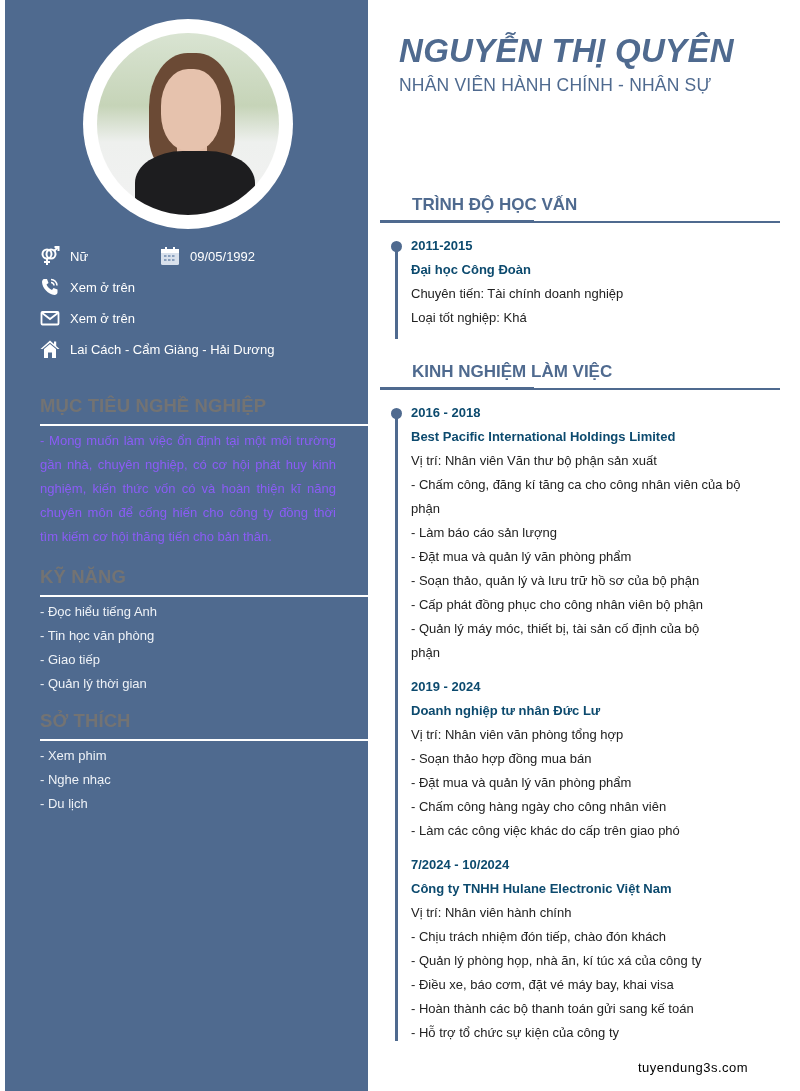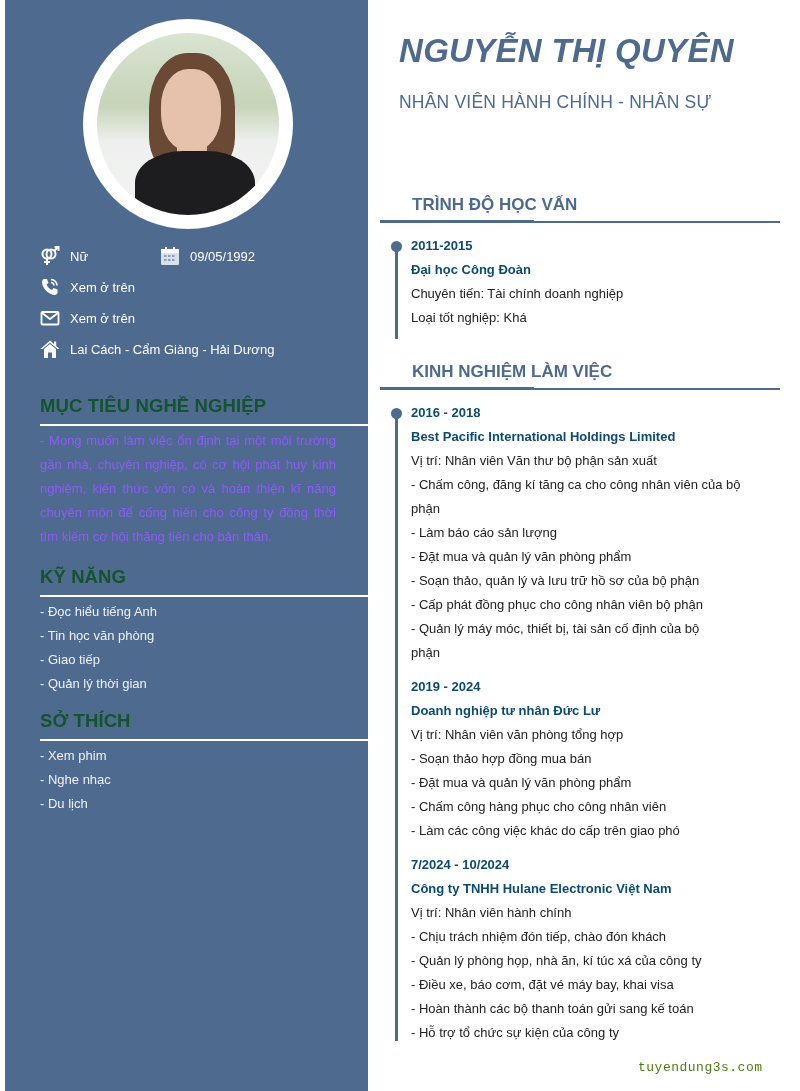--- a/index.html
+++ b/index.html
@@ -12,40 +12,40 @@
                        linear-gradient(180deg,#d9e4d2 0%,#c6d4b8 40%,#eef0ee 60%,#f2f2f2 100%); }
   .photo .hair { position:absolute; left:52px; top:20px; width:86px; height:120px; border-radius:45% 45% 30% 30%; background:#6b4a35; }
   .photo .face { position:absolute; left:64px; top:36px; width:60px; height:82px; border-radius:45%; background:#e6c2ad; }
   .photo .body { position:absolute; left:38px; top:118px; width:120px; height:80px; border-radius:40% 40% 0 0; background:#1d1d1f; }
   .photo .neck { position:absolute; left:80px; top:108px; width:30px; height:42px; background:#e2bca6; border-radius:0 0 40% 40%; }
 
   .info-row { position:absolute; display:flex; align-items:center; font-size:13px; color:#fff; }
   .info-row .ic { width:20px; height:20px; margin-right:10px; display:flex; align-items:center; justify-content:center; }
   .info-row svg { width:20px; height:20px; }
 
-  .side-h { position:absolute; left:40px; font-size:18.5px; font-weight:bold; color:#14532d; letter-spacing:0.1px; }
+  .side-h { position:absolute; left:40px; font-size:18.5px; font-weight:bold; color:#737373; letter-spacing:0.1px; }
   .side-line { position:absolute; left:40px; width:328px; height:2px; background:#fff; }
   .side-text { position:absolute; left:40px; width:296px; font-size:13px; line-height:24px; color:#8b5cf6; text-align:justify; }
   .side-list { position:absolute; left:40px; font-size:13px; line-height:24px; color:#eef2f7; margin:0; padding:0; list-style:none; }
 
   .name { position:absolute; left:399px; top:32px; font-size:33px; font-weight:bold; color:#4f6a8f; letter-spacing:0.3px;font-style:italic; }
-  .title { position:absolute; left:399px; top:92px; font-size:17.5px; color:#4f6a8f; letter-spacing:0.2px;text-align:right; }
+  .title { position:absolute; left:399px; top:75px; font-size:17.5px; color:#4f6a8f; letter-spacing:0.2px;text-align:right; }
 
   .main-h { position:absolute; left:412px; font-size:17px; font-weight:bold; color:#4f6a8f; }
   .main-line-thin { position:absolute; left:380px; width:400px; height:1.5px; background:#4f6a8f; }
   .main-line-thick { position:absolute; left:380px; width:154px; height:3px; background:#4f6a8f; }
 
   .timeline { position:absolute; left:395px; width:3px; background:#4f6a8f; }
   .dot { position:absolute; left:391px; width:11px; height:11px; border-radius:50%; background:#4f6a8f; }
 
   .entry { position:absolute; left:411px; width:370px; font-size:13px; line-height:24px; color:#222; }
   .entry .period, .entry .org { font-weight:bold; color:#0c4a6e; }
   .entry .line { margin:0; }
 
-  .watermark { position:absolute; left:638px; top:1060px; font-family:Liberation Mono, monospace; font-size:13px; color:#4d7c0f; letter-spacing:0.5px; }
+  .watermark { position:absolute; left:638px; top:1060px; font-family:Liberation Sans, sans-serif; font-size:13px; color:#000000; letter-spacing:0.5px; }
 </style>
 </head>
 <body>
 
 <div class="sidebar">
   <div class="photo-ring">
     <div class="photo">
       <div class="hair"></div>
       <div class="neck"></div>
       <div class="face"></div>
@@ -169,21 +169,21 @@
   <div class="line">- Cấp phát đồng phục cho công nhân viên bộ phận</div>
   <div class="line" style="width:300px;">- Quản lý máy móc, thiết bị, tài sản cố định của bộ phận</div>
 </div>
 
 <div class="entry" style="top:675px;">
   <div class="period">2019 - 2024</div>
   <div class="org">Doanh nghiệp tư nhân Đức Lư</div>
   <div class="line">Vị trí: Nhân viên văn phòng tổng hợp</div>
   <div class="line">- Soạn thảo hợp đồng mua bán</div>
   <div class="line">- Đặt mua và quản lý văn phòng phẩm</div>
-  <div class="line">- Chấm công hàng phục cho công nhân viên</div>
+  <div class="line">- Chấm công hàng ngày cho công nhân viên</div>
   <div class="line">- Làm các công việc khác do cấp trên giao phó</div>
 </div>
 
 <div class="entry" style="top:853px;">
   <div class="period">7/2024 - 10/2024</div>
   <div class="org">Công ty TNHH Hulane Electronic Việt Nam</div>
   <div class="line">Vị trí: Nhân viên hành chính</div>
   <div class="line">- Chịu trách nhiệm đón tiếp, chào đón khách</div>
   <div class="line">- Quản lý phòng họp, nhà ăn, kí túc xá của công ty</div>
   <div class="line">- Điều xe, báo cơm, đặt vé máy bay, khai visa</div>

